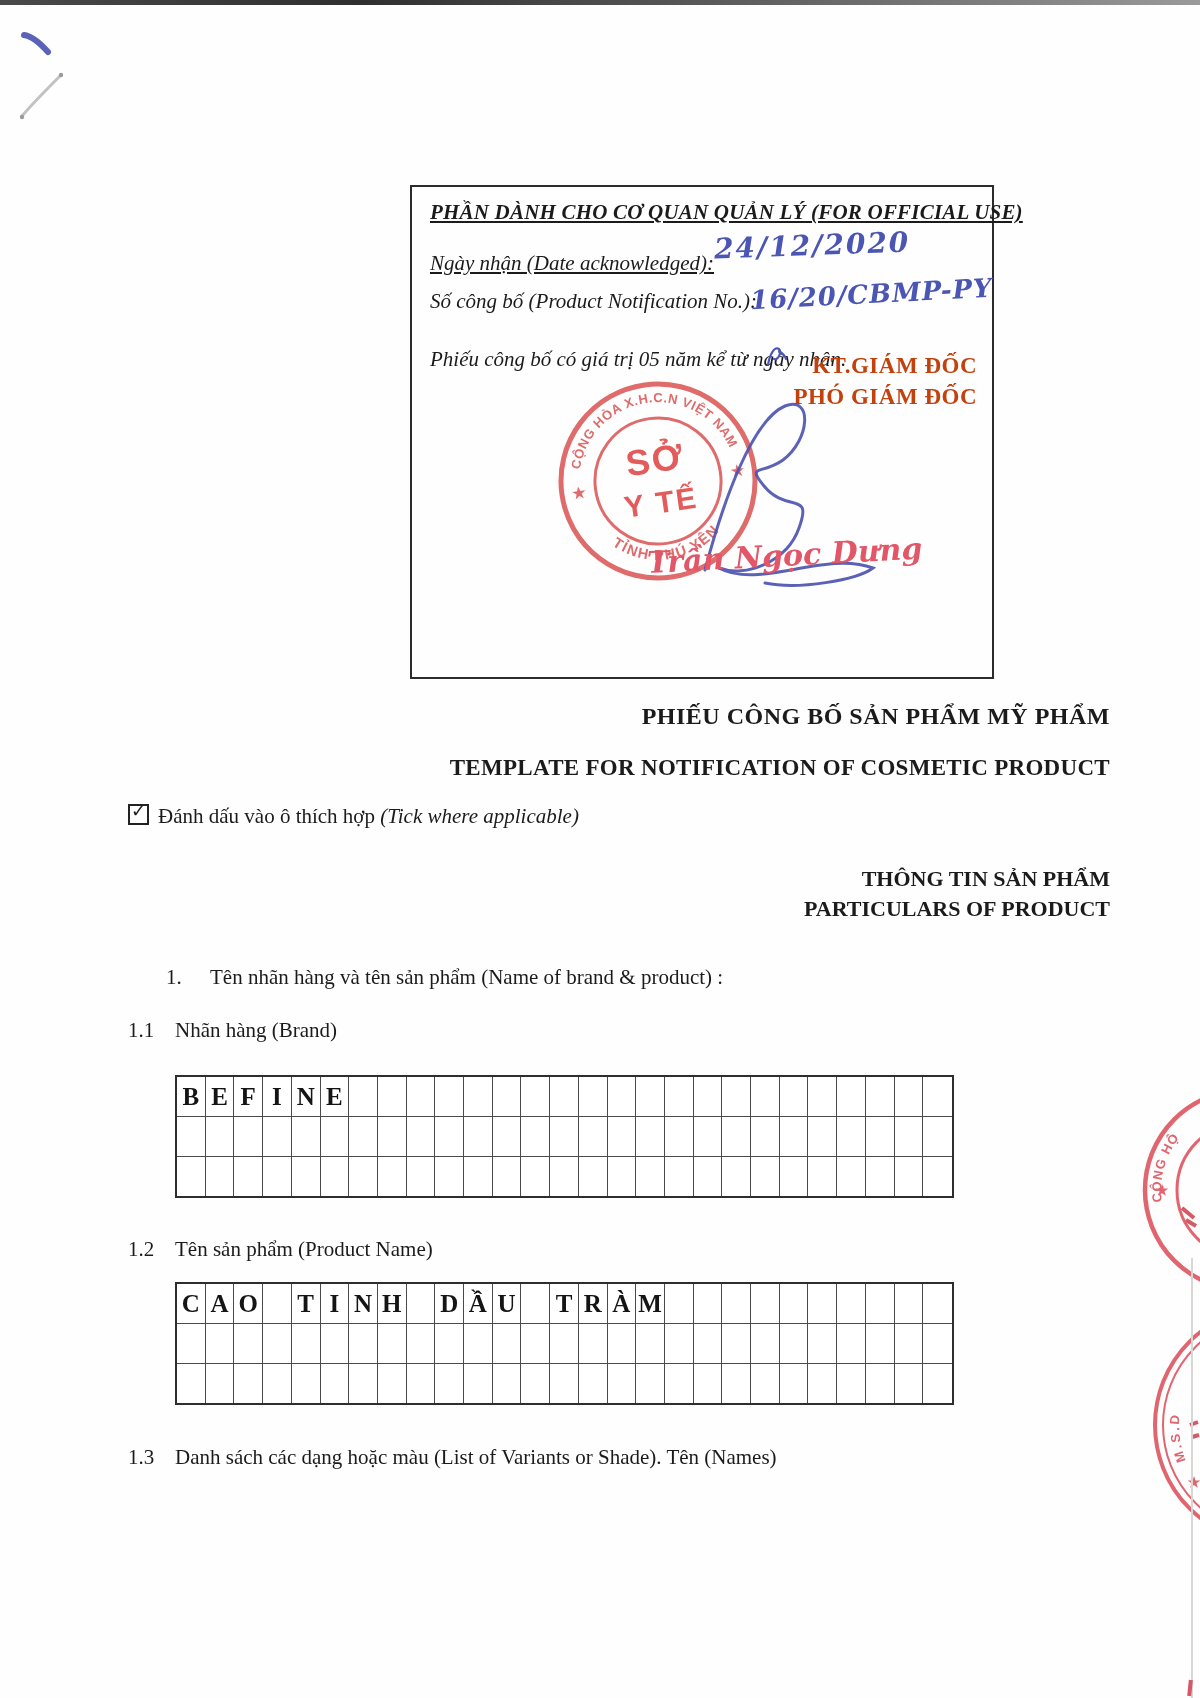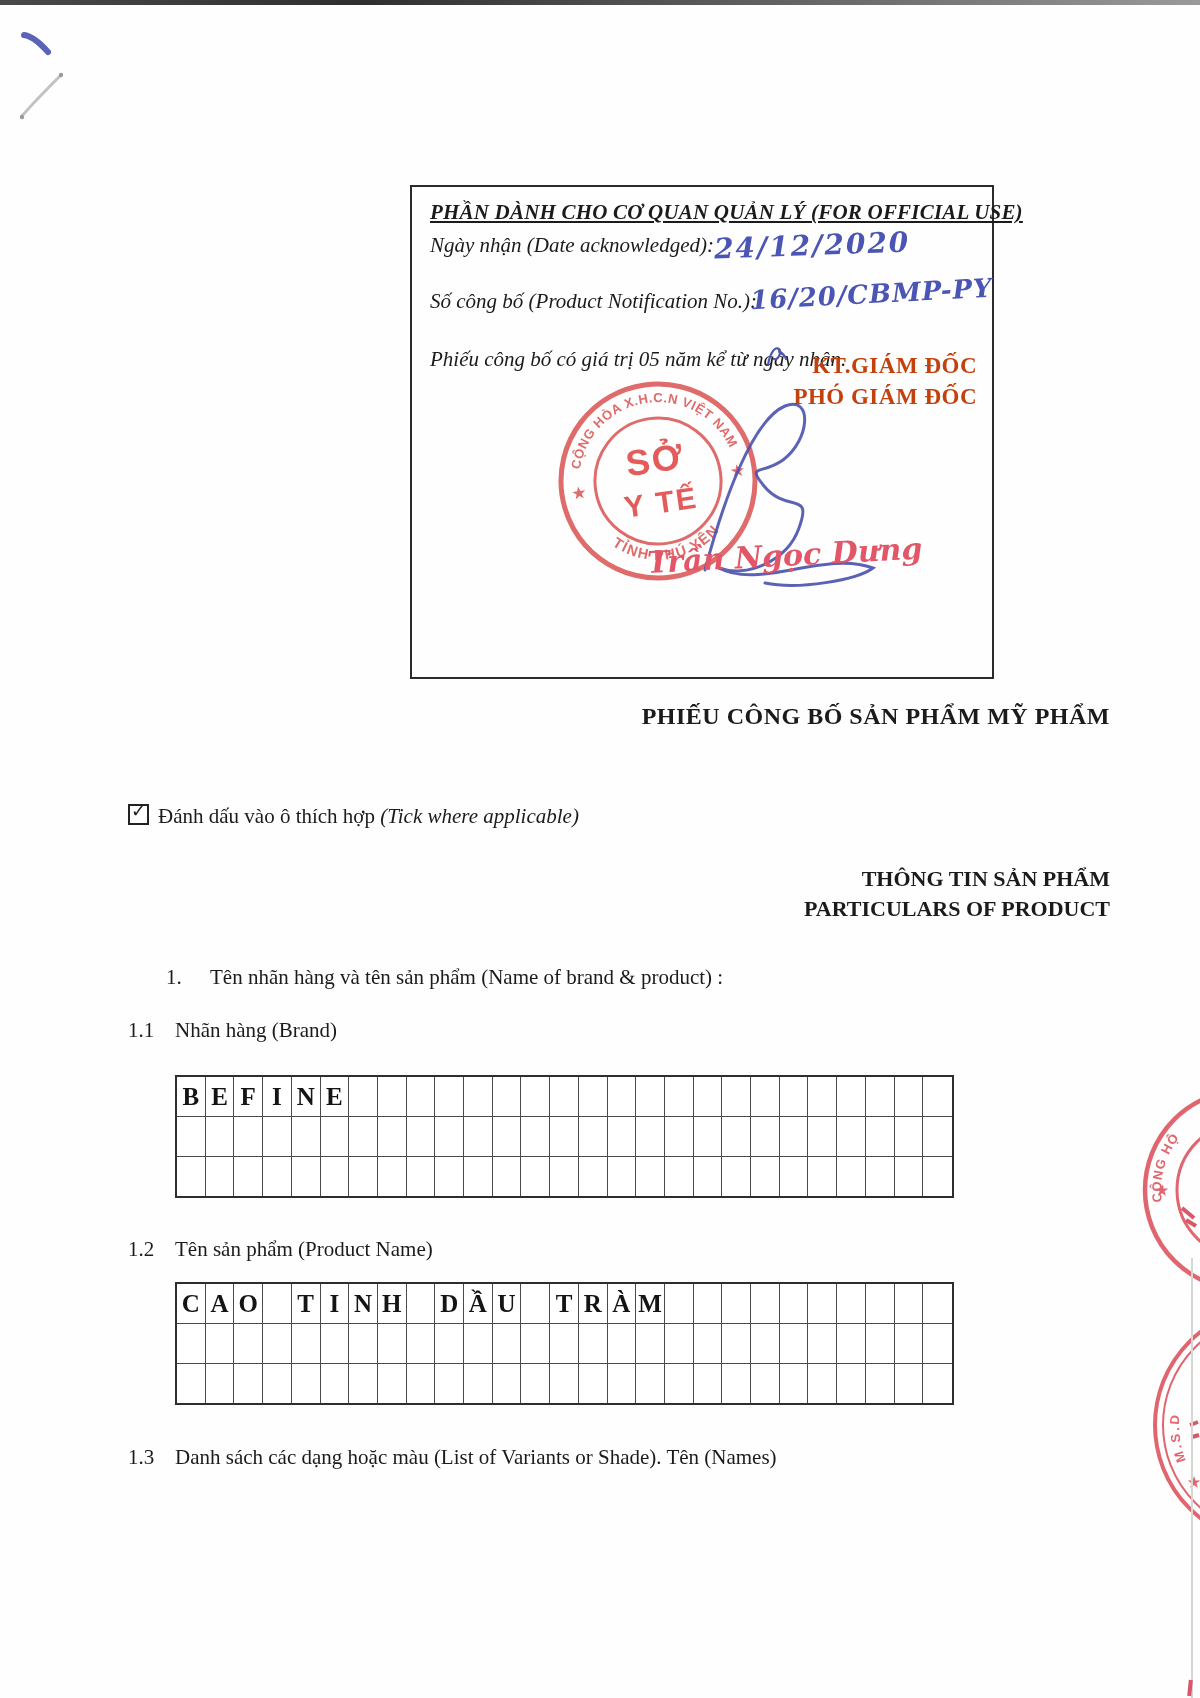--- a/index.html
+++ b/index.html
@@ -113,21 +113,21 @@
     <path d="M10,11 C18,12 26,19 34,28" stroke="#5a63b8" stroke-width="6" fill="none" stroke-linecap="round"></path>
     <path d="M8,92 C20,78 34,64 46,52" stroke="#c2c2c2" stroke-width="3" fill="none" stroke-linecap="round"></path>
     <circle cx="47" cy="51" r="2.2" fill="#9a9a9a"></circle>
     <circle cx="8" cy="93" r="2.2" fill="#9a9a9a"></circle>
   </svg>
 
   <div class="official-box abs">
 
     <div class="official-heading abs">PHẦN DÀNH CHO CƠ QUAN QUẢN LÝ (FOR OFFICIAL USE)</div>
 
-    <div class="box-line abs" style="left:18px;top:46px;">Ngày nhận (Date acknowledged):</div>
+    <div class="box-line abs" style="left:18px;top:64px;text-decoration:underline;">Ngày nhận (Date acknowledged):</div>
     <div class="hand hand-date abs">24/12/2020</div>
 
     <div class="box-line abs" style="left:18px;top:102px;">Số công bố (Product Notification No.):</div>
     <div class="hand hand-no abs">16/20/CBMP-PY</div>
 
     <div class="box-line abs" style="left:18px;top:160px;">Phiếu công bố có giá trị 05 năm kể từ ngày nhận.</div>
 
     <svg class="abs" style="left:352px;top:156px;" width="24" height="26" viewBox="0 0 24 26">
       <path d="M4,22 C6,10 11,3 15,6 C18,9 14,18 10,16 M15,8 C18,10 21,12 22,16" stroke="#4a55b4" stroke-width="2.2" fill="none" stroke-linecap="round"></path>
     </svg>
@@ -162,20 +162,21 @@
       <g stroke="#4a52ae" stroke-width="3" fill="none" stroke-linecap="round" opacity="0.9">
         <path d="M58,178 C76,110 105,28 138,14 C166,3 163,48 136,68 C115,83 99,72 117,94 C140,122 166,98 152,136 C140,170 98,186 72,176"></path>
         <path d="M72,176 C112,198 178,158 226,176 C210,188 152,198 118,191"></path>
       </g>
     </svg>
 
     <div class="signer-name abs">Trần Ngọc Dưng</div>
   </div>
 
   <div class="abs center-block title-vi">PHIẾU CÔNG BỐ SẢN PHẨM MỸ PHẨM</div>
+  <div class="abs center-block title-en">TEMPLATE FOR NOTIFICATION OF COSMETIC PRODUCT</div>
 
   <div class="abs tick-line">
     <span class="checkbox"><span class="check">✓</span></span><span>Đánh dấu vào ô thích hợp </span><i>(Tick where applicable)</i>
   </div>
 
   <div class="abs center-block section-vi">THÔNG TIN SẢN PHẨM</div>
   <div class="abs center-block section-en">PARTICULARS OF PRODUCT</div>
 
   <div class="abs item-line item-1">
     <span class="num">1.</span><span>Tên nhãn hàng và tên sản phẩm (Name of brand &amp; product) :</span>

